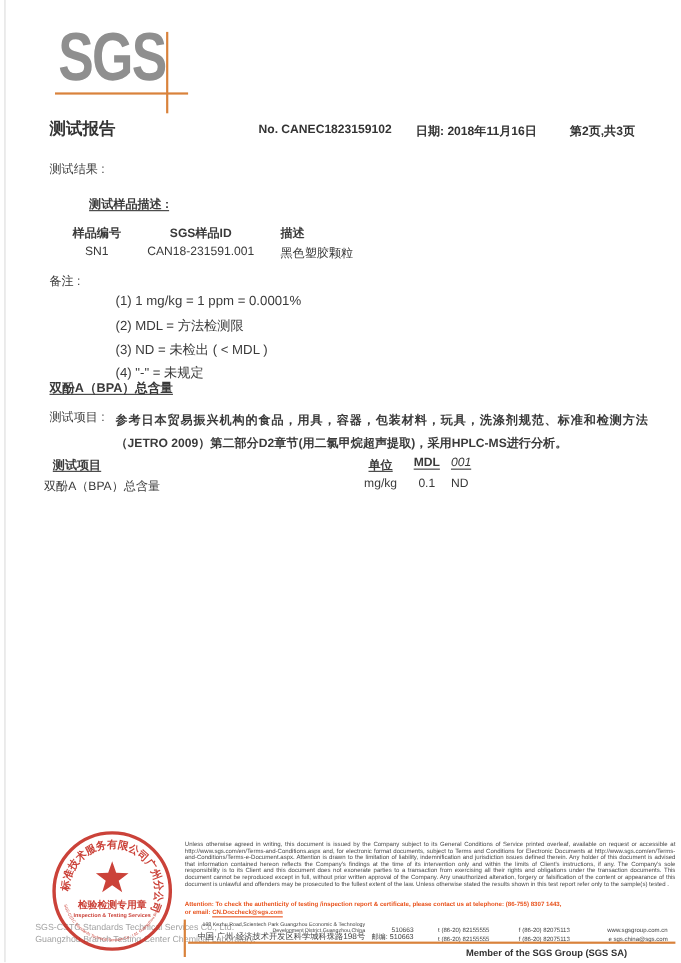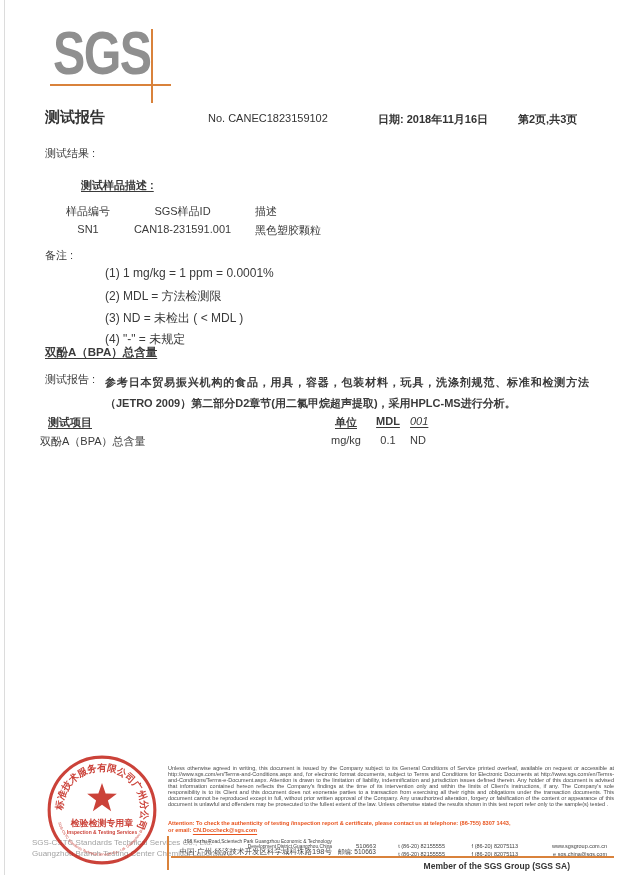--- a/index.html
+++ b/index.html
@@ -8,33 +8,33 @@
   .abs{position:absolute;}
   
   .edge-line{left:4px;top:0;width:1px;height:875px;background:#dcdcdc;}
   
   .logo-text{left:53px;top:22px;font-size:62px;font-weight:bold;color:#8f8f8f;
              letter-spacing:-2px;transform:scaleX(.78);transform-origin:left top;line-height:1;}
   .logo-hline{left:50px;top:84px;width:121px;height:2px;background:#d9823b;}
   .logo-vline{left:151px;top:29px;width:2px;height:74px;background:#d9823b;}
   
   .doc-title{left:45px;top:108px;font-size:15px;font-weight:bold;color:#333;}
-  .report-no{left:208px;top:112px;font-size:11px;font-weight:normal;color:#333;}
+  .report-no{left:235px;top:112px;font-size:11px;font-weight:bold;color:#333;}
   .report-date{left:378px;top:112px;font-size:11px;font-weight:bold;color:#333;}
   .page-info{left:518px;top:112px;font-size:11px;font-weight:bold;color:#333;}
   .lbl{font-size:11px;color:#3a3a3a;}
   .bold{font-weight:bold;}
   .und{text-decoration:underline;text-underline-offset:2px;}
   .results-label{left:45px;top:146px;}
   .sample-heading{left:45px;top:178px;font-weight:bold;margin-left:36px;}
   
   .s-c1{left:38px;width:100px;text-align:center;}
   .s-c2{left:115px;width:135px;text-align:center;}
   .s-c3{left:255px;width:150px;text-align:left;}
-  .s-head{top:204px;font-weight:normal;}
+  .s-head{top:204px;font-weight:bold;}
   .s-row{top:223px;}
   .notes-label{left:45px;top:248px;}
   .note{left:105px;font-size:12px;}
   .n0{top:266px;} .n1{top:288px;} .n2{top:310px;} .n3{top:331px;}
   .bpa-heading{left:45px;top:345px;font-size:11.5px;font-weight:bold;}
   .method-label{left:45px;top:372px;}
   .method-text{left:105px;top:372px;width:484px;font-size:11px;line-height:21px;text-align:justify;font-weight:bold;}
   
   .r-head{top:415px;font-size:11px;}
   .r-row{top:434px;font-size:11px;}
@@ -86,21 +86,21 @@
 <div class="abs lbl s-row s-c2">CAN18-231591.001</div>
 <div class="abs lbl s-row s-c3">黑色塑胶颗粒</div>
 
 <div class="abs lbl notes-label">备注 :</div>
 <div class="abs note n0">(1) 1 mg/kg = 1 ppm = 0.0001%</div>
 <div class="abs note n1">(2) MDL = 方法检测限</div>
 <div class="abs note n2">(3) ND = 未检出 ( &lt; MDL )</div>
 <div class="abs note n3">(4) "-" = 未规定</div>
 
 <div class="abs bpa-heading und">双酚A（BPA）总含量</div>
-<div class="abs lbl method-label">测试报告 :</div>
+<div class="abs lbl method-label">测试项目 :</div>
 <div class="abs method-text">参考日本贸易振兴机构的食品，用具，容器，包装材料，玩具，洗涤剂规范、标准和检测方法（JETRO 2009）第二部分D2章节(用二氯甲烷超声提取)，采用HPLC-MS进行分析。</div>
 
 <div class="abs r-head r-c1h bold und">测试项目</div>
 <div class="abs r-head r-c2 bold und">单位</div>
 <div class="abs r-head r-c3 bold und">MDL</div>
 <div class="abs r-head r-c4 ital und">001</div>
 <div class="abs r-row r-c1">双酚A（BPA）总含量</div>
 <div class="abs r-row r-c2">mg/kg</div>
 <div class="abs r-row r-c3">0.1</div>
 <div class="abs r-row r-c4">ND</div>

